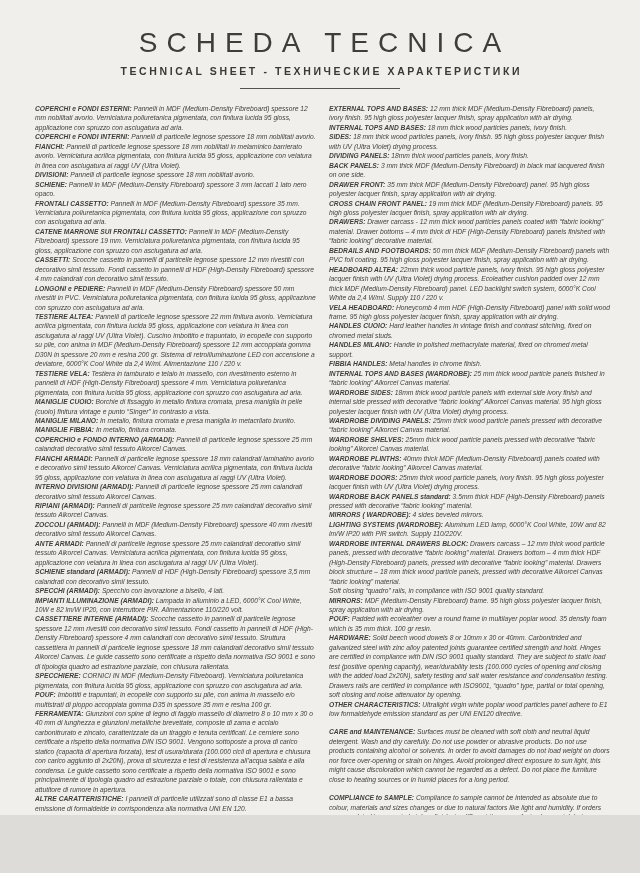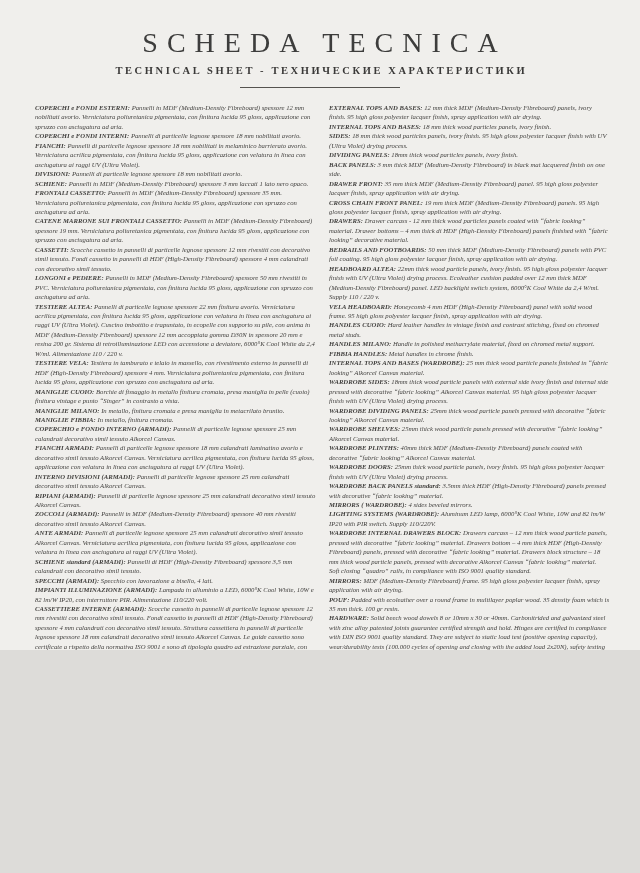--- a/index.html
+++ b/index.html
@@ -1,25 +1,25 @@
 <!DOCTYPE html>
 <html><head>
 <meta charset="utf-8">
 <style>
   html, body { margin: 0; padding: 0; background: #dddcd9; }
   .page {
     position: relative;
     width: 640px;
-    height: 650px;
+    height: 815px;
     margin: 0 auto;
     overflow: hidden;
     background: radial-gradient(ellipse 85% 75% at 50% 46%, #f2f1ee 55%, #eceebe0 82%, #e2e1dd 100%);
     background-color: #f0efec;
     color: #3a3938;
-    font-family: Liberation Serif, serif;
+    font-family: Liberation Sans, sans-serif;
   }
   .header { text-align: center; padding-top: 27px; }
   .title {
     font-size: 28px;
     font-weight: 400;
     letter-spacing: 9px;
     color: #3d3d3c;
     margin: 0;
     text-indent: 9px; 
   }

